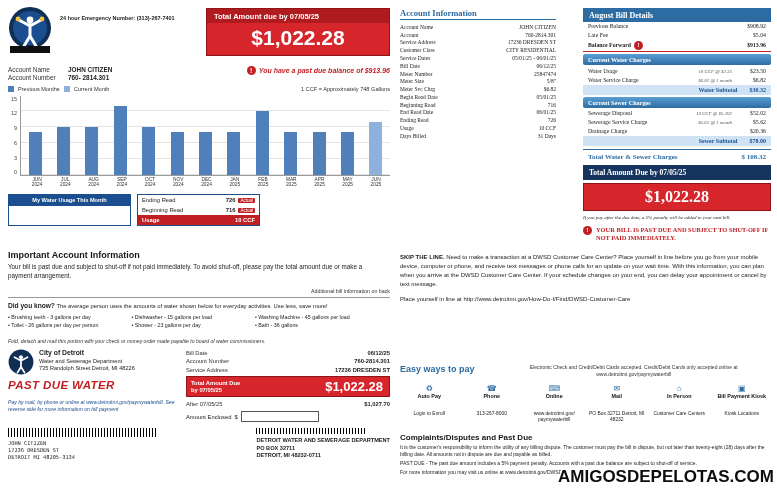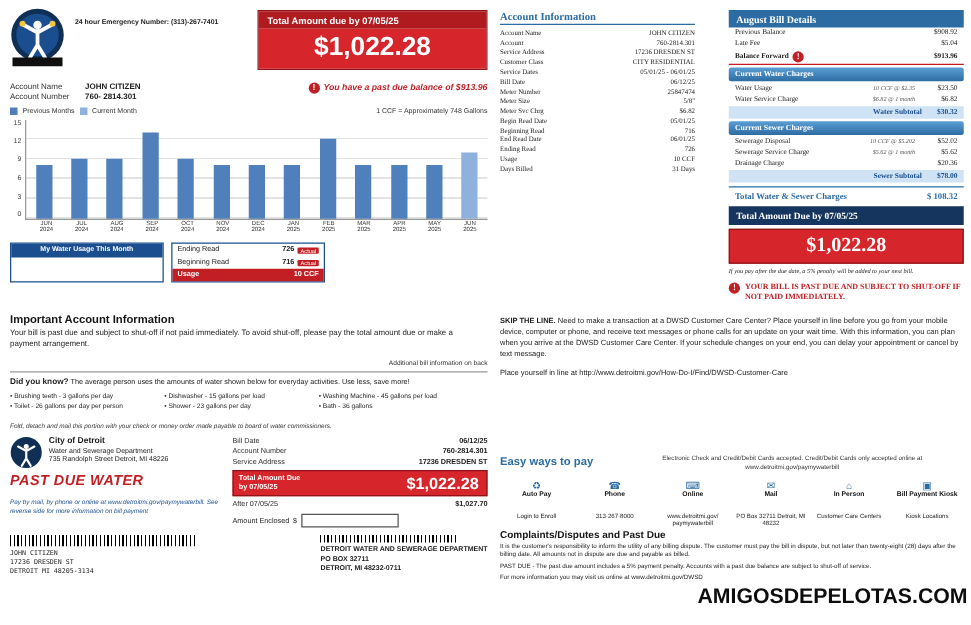--- a/index.html
+++ b/index.html
@@ -110,21 +110,21 @@
   .placeline{font-size:6px;margin-top:7px;}
   .easy{margin-top:62px;}
   .easy-head{display:flex;align-items:flex-start;gap:22px;}
   .easy-title{color:#2d6ca2;font-size:9px;font-weight:bold;flex:none;}
   .easy-note{font-size:5px;text-align:center;color:#333;flex:1;line-height:1.35;}
   .easy-grid{display:grid;grid-template-columns:repeat(6,1fr);gap:4px;margin-top:6px;}
   .method{text-align:center;}
   .m-icon{color:#2d6ca2;font-size:8px;display:block;}
   .m-label{font-weight:bold;font-size:5.4px;color:#111;}
   .m-value{font-size:4.9px;margin-top:12px;color:#222;line-height:1.3;}
-  .compl{}
+  .compl{margin-top:10px;}
   .compl-title{font-size:8px;font-weight:bold;color:#161616;}
   .compl p{font-size:5px;line-height:1.4;color:#222;margin-top:2px;}
 
   .watermark{position:absolute;right:3px;bottom:13px;font-size:17px;font-weight:bold;color:#0d0d0d;
              text-shadow:-1px -1px 0 #fff,1px -1px 0 #fff,-1px 1px 0 #fff,1px 1px 0 #fff;}
   .droplet{flex:none;}
 </style>
 </head>
 <body>
 

